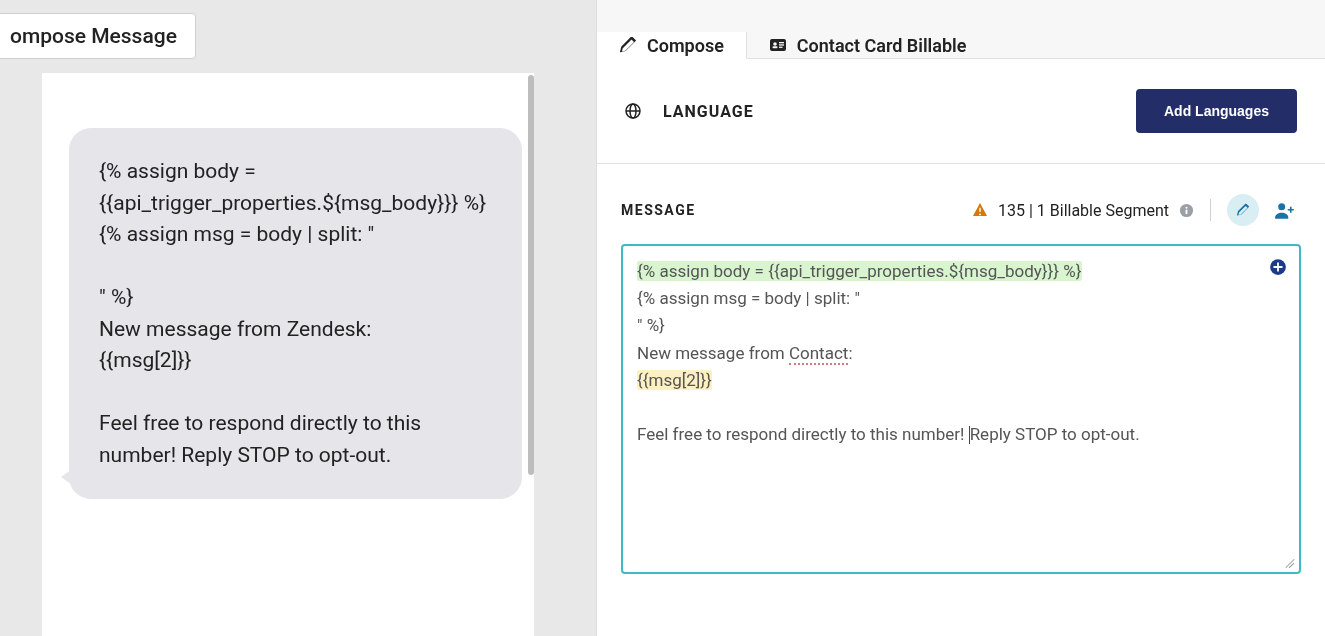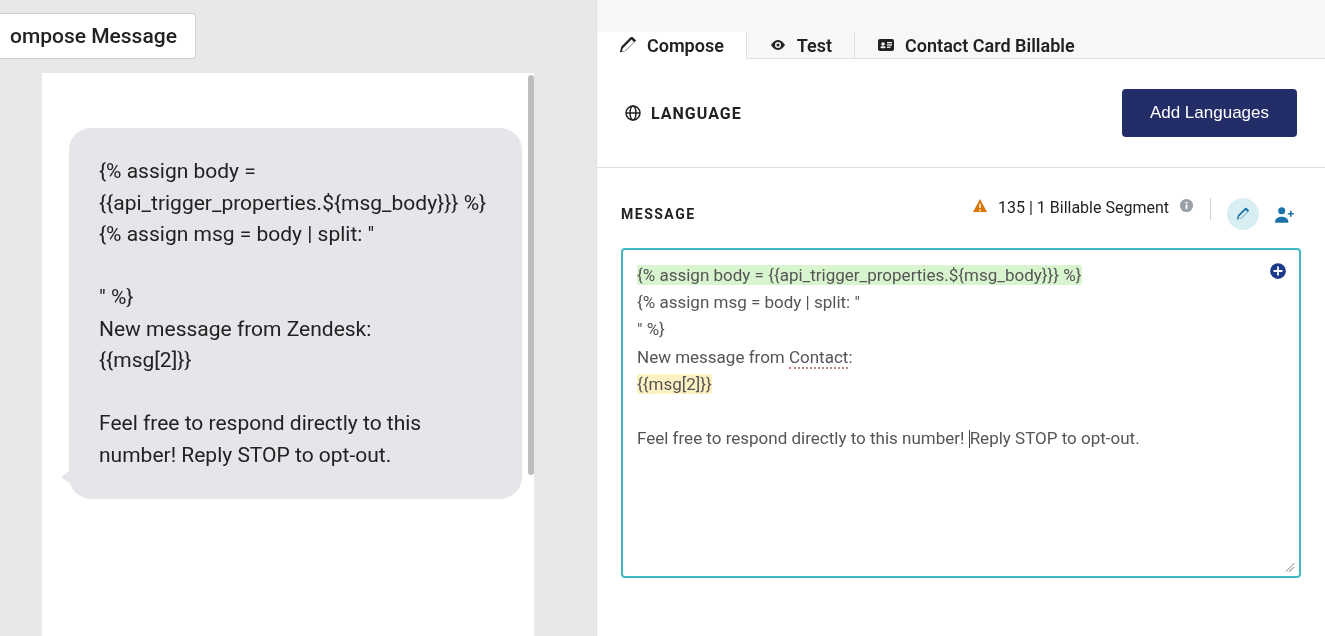--- a/index.html
+++ b/index.html
@@ -126,53 +126,54 @@
     .language-row {
       display: flex;
       align-items: center;
       justify-content: space-between;
       padding: 30px 28px;
       border-bottom: 1px solid #e0e0e0;
     }
     .language-label {
       display: flex;
       align-items: center;
-      gap: 10px;
+      gap: 22px;
       font-size: 16px;
       font-weight: 700;
       letter-spacing: 1px;
       color: #222;
     }
     .add-lang-btn {
       background: #232d68;
       color: #fff;
       border: none;
       border-radius: 4px;
       padding: 14px 28px;
-      font-size: 17px;
-      font-weight: 400;
+      font-size: 14px;
+      font-weight: 700;
       cursor: pointer;
     }
     .message-section {
       padding: 30px 24px 0 24px;
     }
     .message-header {
       display: flex;
       align-items: center;
       justify-content: space-between;
       margin-bottom: 18px;
     }
     .message-label {
       font-size: 14px;
       font-weight: 700;
       letter-spacing: 1.5px;
       color: #222;
     }
     .message-meta {
       display: flex;
+      align-items: center;
       gap: 10px;
       font-size: 16px;
       color: #222;
     }
     .warn-icon {
       color: #d97706;
       display: inline-flex;
     }
     .info-icon {
       color: #9aa0a6;
@@ -297,28 +298,20 @@
 <div class="right-panel">
 
   <div class="tabs-bar">
     <div class="tab active">
       <span class="tab-icon">
         <svg viewBox="0 0 16 16" width="16" height="16" fill="currentColor">
             <path d="M12.146.146a.5.5 0 01.708 0l3 3a.5.5 0 010 .708l-10 10a.5.5 0 01-.233.131l-5 1.25a.5.5 0 01-.606-.606l1.25-5a.5.5 0 01.131-.232l10-10zM11.5 2.5L2.75 11.25l-.84 3.34 3.34-.84L14 5l-2.5-2.5z"></path>
           </svg>
       </span>
       <span>Compose</span>
-    </div>
-    <div class="tab">
-      <span class="tab-icon">
-        <svg viewBox="0 0 16 16" width="16" height="16" fill="currentColor">
-            <path d="M8 3C4 3 1 8 1 8s3 5 7 5 7-5 7-5-3-5-7-5zm0 8a3 3 0 110-6 3 3 0 010 6zm0-4.5a1.5 1.5 0 100 3 1.5 1.5 0 000-3z"></path>
-          </svg>
-      </span>
-      <span>Test</span>
     </div>
     <div class="tab" style="border-right:none;">
       <span class="tab-icon">
         <svg viewBox="0 0 16 16" width="16" height="16" fill="currentColor">
             <rect x="0" y="2" width="16" height="12" rx="2"></rect>
             <circle cx="5" cy="7" r="1.8" fill="#f7f7f7"></circle>
             <rect x="2.5" y="9.2" width="5" height="2" rx="1" fill="#f7f7f7"></rect>
             <rect x="9" y="5" width="5" height="1.3" fill="#f7f7f7"></rect>
             <rect x="9" y="7.3" width="5" height="1.3" fill="#f7f7f7"></rect>
             <rect x="9" y="9.6" width="3.5" height="1.3" fill="#f7f7f7"></rect>

